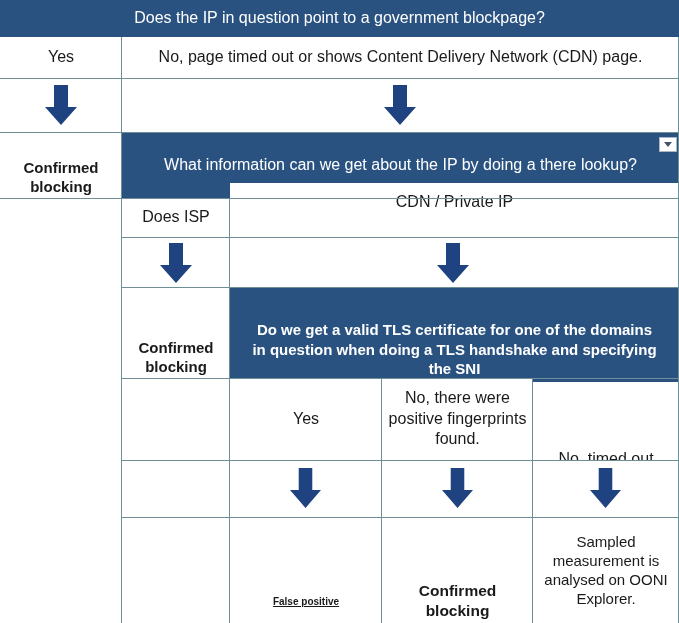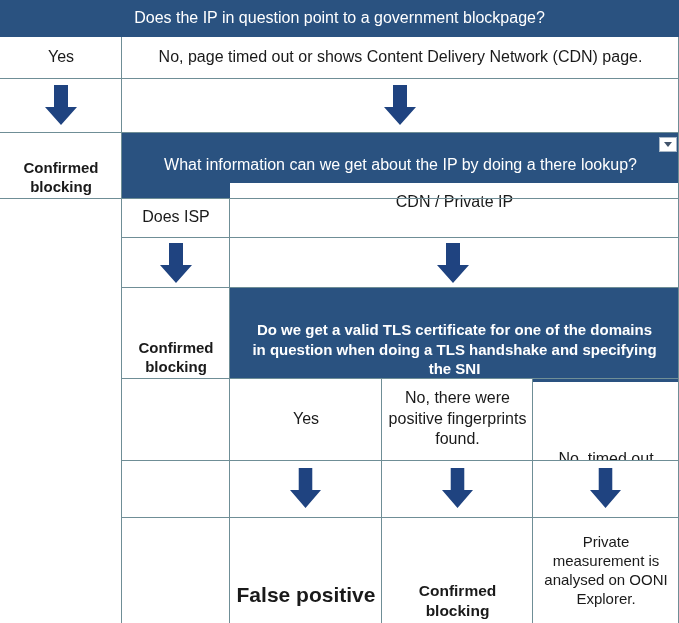--- a/index.html
+++ b/index.html
@@ -183,28 +183,28 @@
     </svg>
   </div>
 
   <div class="cell blank" style="left:533px; top:460px; width:146px; height:57px;"></div>
   <div class="arrow" style="left:590px; top:468px; width:31px; height:40px;">
     <svg viewBox="0 0 32 40" preserveAspectRatio="none" aria-hidden="true">
       <polygon points="9,0 23,0 23,22 32,22 16,40 0,22 9,22" fill="#1f4380"></polygon>
     </svg>
   </div>
 
-  <div class="cell bold" style="left:230px; top:517px; width:152px; height:94px; font-size:21px;">
+  <div class="cell bold" style="left:230px; top:517px; width:152px; height:94px; font-size:10px;text-decoration:underline;">
     <span>False positive</span>
   </div>
   <div class="cell bold" style="left:382px; top:517px; width:151px; height:106px; font-size:15.5px;">
     <span>Confirmed blocking</span>
   </div>
   <div class="cell" style="left:533px; top:517px; width:146px; height:106px; font-size:15px;">
-    <span>Private measurement is analysed on OONI Explorer.</span>
+    <span>Sampled measurement is analysed on OONI Explorer.</span>
   </div>
 
   <div class="rule h" style="left:0px;  top:78px;  width:679px;"></div>
   <div class="rule h" style="left:0px;  top:132px; width:679px;"></div>
   <div class="rule h" style="left:0px;  top:198px; width:679px;"></div>
   <div class="rule h" style="left:122px; top:237px; width:557px;"></div>
   <div class="rule h" style="left:122px; top:287px; width:557px;"></div>
   <div class="rule h" style="left:122px; top:378px; width:557px;"></div>
   <div class="rule h" style="left:122px; top:460px; width:557px;"></div>
   <div class="rule h" style="left:122px; top:517px; width:557px;"></div>

